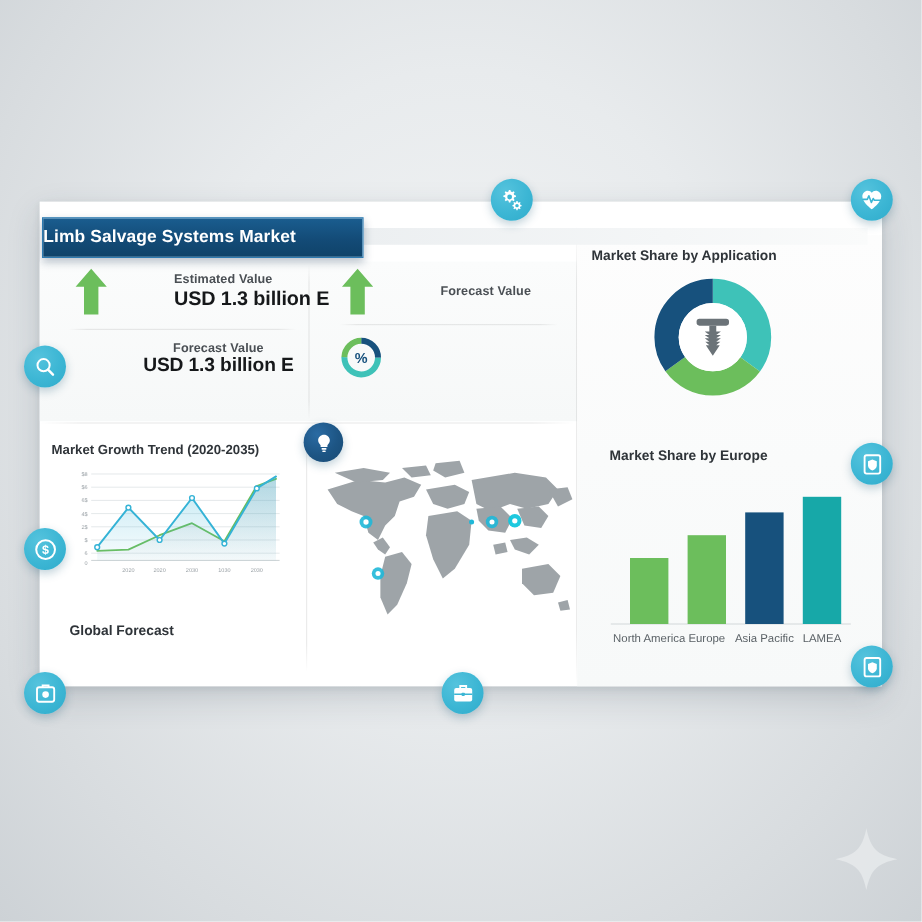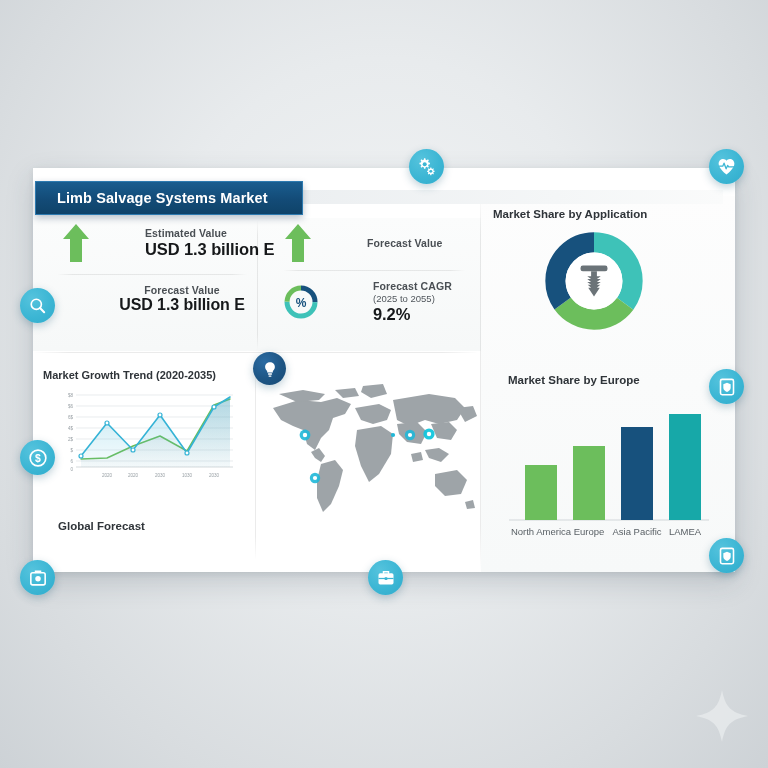--- a/index.html
+++ b/index.html
@@ -37,21 +37,20 @@
   }
 
   
   .title-banner {
     position: absolute;
     left: 2px; top: 13px;
     width: 268px; height: 34px;
     background: linear-gradient(180deg, #1a5d8f 0%, #134b77 55%, #0f4369 100%);
     border: 1px solid #2d7ab0;
     display: flex; align-items: center;
-    padding-left: 21px;
     box-shadow: 0 3px 7px rgba(20,50,80,.30);
     z-index: 6;
   }
   .title-banner span {
     color: #ffffff;
     font-size: 14.5px;
     font-weight: bold;
     letter-spacing: .1px;
     white-space: nowrap;
   }
@@ -165,25 +164,20 @@
       <div class="kpi-value mid">USD 1.3 billion E</div>
     </div>
 
     <div class="kpi kpi-d">
       <svg class="pct-ring" viewBox="0 0 36 36">
         <circle cx="18" cy="18" r="14" fill="none" stroke="#17517d" stroke-width="5" stroke-dasharray="22 66" transform="rotate(-90 18 18)"></circle>
         <circle cx="18" cy="18" r="14" fill="none" stroke="#3ec2b8" stroke-width="5" stroke-dasharray="44 44" stroke-dashoffset="-22" transform="rotate(-90 18 18)"></circle>
         <circle cx="18" cy="18" r="14" fill="none" stroke="#6cbe5c" stroke-width="5" stroke-dasharray="22 66" stroke-dashoffset="-66" transform="rotate(-90 18 18)"></circle>
         <text x="18" y="22.5" text-anchor="middle" font-family="Liberation Sans, sans-serif" font-size="12" font-weight="bold" fill="#17517d">%</text>
       </svg>
-      <div class="kpi-text">
-        <div class="kpi-label">Forecast CAGR</div>
-        <div class="kpi-sub">(2025 to 2055)</div>
-        <div class="kpi-value">9.2%</div>
-      </div>
     </div>
 
     <div class="hline" style="top:56px; left:24px; right:234px;"></div>
     <div class="hline" style="top:52px; left:250px; right:16px;"></div>
   </div>
 
   <div class="vline" style="left:224px; top:52px; height:130px;"></div>
   <div class="hline" style="top:184px; left:0; right:256px;"></div>
   <div class="vline" style="left:447px; top:20px; height:384px;"></div>
   <div class="vline" style="left:222px; top:196px; height:196px;"></div>

